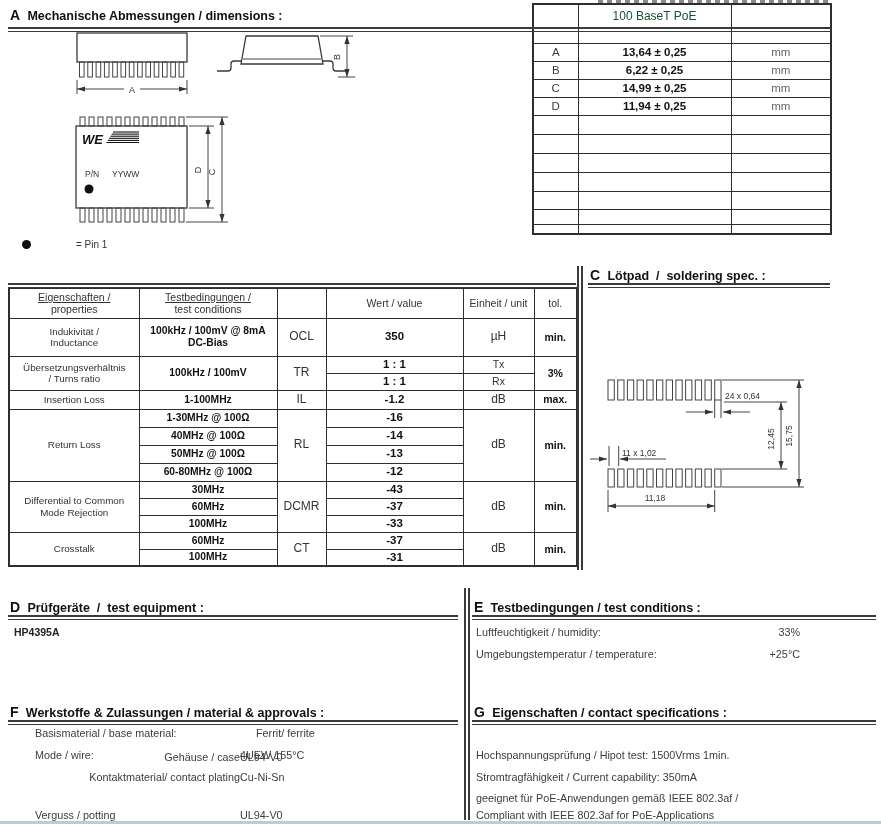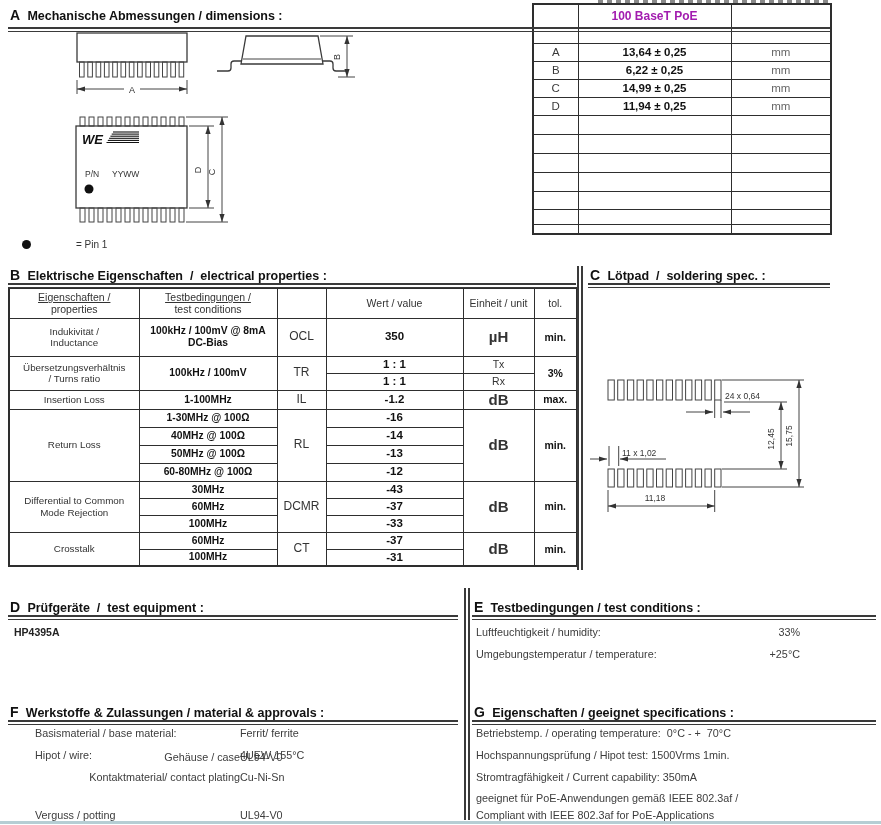--- a/index.html
+++ b/index.html
@@ -12,34 +12,34 @@
   .sec-title{font-weight:bold;font-size:12.5px;white-space:pre;}
   .dbl-rule{position:absolute;height:2px;border-top:2px solid #3a3a3a;border-bottom:1px solid #3a3a3a;z-index:5;}
   .vsep{position:absolute;width:2px;border-left:2px solid #3a3a3a;border-right:2px solid #3a3a3a;}
   .remnant{position:absolute;left:598px;top:0;width:232px;height:3px;
            background:repeating-linear-gradient(90deg,#8a8a8a 0 5px,transparent 5px 9px);}
   
   table{border-collapse:collapse;}
   .dimtable{position:absolute;left:532px;top:3px;width:298px;table-layout:fixed;}
   .dimtable td{border:1px solid #2e2e2e;padding:0;text-align:center;vertical-align:middle;line-height:1.05;}
   .dimtable{border:2px solid #2e2e2e;}
-  .dimtable .hdr{font-weight:bold;font-size:12px;color:#a21caf;}
+  .dimtable .hdr{font-weight:normal;font-size:12px;color:#14532d;}
   .dimtable .k{font-size:11.5px;color:#3a3a3a;}
   .dimtable .v{font-weight:bold;font-size:11.5px;color:#111;}
   .dimtable .u{font-size:11.5px;color:#666;}
   
   .btable{position:absolute;left:8px;top:287px;width:568px;table-layout:fixed;border:2px solid #2e2e2e;}
   .btable td{border:1px solid #2e2e2e;padding:0 1px;text-align:center;vertical-align:middle;line-height:1.15;}
   .btable .th{font-size:10.5px;color:#333;}
   .btable .th .u1{text-decoration:underline;text-align:right;}
   .t-props{font-size:9.8px;color:#333;white-space:pre-line;}
   .t-cond{font-weight:bold;font-size:10.3px;color:#111;white-space:pre-line;}
   .t-sym{font-size:12px;color:#333;}
   .t-val{font-weight:bold;font-size:11.5px;color:#111;}
-  .t-unit{font-size:15px;color:#333;font-weight:bold;}
+  .t-unit{font-size:12px;color:#333;}
   .t-unit-sm{font-size:10.5px;color:#333;}
   .t-tol{font-weight:bold;font-size:10.5px;color:#111;}
   
   .pin-note{position:absolute;left:22px;top:239px;font-size:10px;color:#333;display:flex;align-items:center;}
   .dot{display:inline-block;width:9px;height:9px;border-radius:50%;background:#111;margin-right:45px;}
   
   .info-row{position:absolute;font-size:10.8px;color:#3c3c3c;white-space:pre;}
   .equip{position:absolute;font-weight:bold;font-size:10.5px;color:#222;}
   .e-row{position:absolute;left:476px;width:324px;display:flex;font-size:10.8px;color:#3c3c3c;}
   .e-row .lab{flex:1;text-align:left;}
@@ -233,21 +233,20 @@
           <td></td>
         </tr>
   </tbody>
     </table>
 
   <div class="pin-note">
     <span class="dot"></span>
     <span>= Pin 1</span>
   </div>
 
-  <div class="sec-header" style="left:10px;top:266px;"><span class="sec-letter">B</span><span class="sec-title">  </span><span class="sec-title">Elektrische Eigenschaften  /  electrical properties :</span></div>
   <div class="dbl-rule" style="left:8px;top:283px;width:568px;"></div>
 
   <table class="btable">
     <colgroup>
         <col style="width:130px">
         <col style="width:138px">
         <col style="width:49px">
         <col style="width:137px">
         <col style="width:71px">
         <col style="width:43px">
@@ -421,43 +420,42 @@
       <span class="lab">Luftfeuchtigkeit / humidity:</span>
       <span class="val">33%</span>
     </div>
   <div class="e-row" style="top:648px;">
       <span class="lab">Umgebungstemperatur / temperature:</span>
       <span class="val">+25°C</span>
     </div>
 
   <div class="sec-header" style="left:10px;top:703px;"><span class="sec-letter">F</span><span class="sec-title">  </span><span class="sec-title">Werkstoffe &amp; Zulassungen / material &amp; approvals :</span></div>
   <div class="dbl-rule" style="left:8px;top:720px;width:450px;"></div>
-  <div class="f-row" style="top:727px;">
+  <div class="f-row" style="top:727px;gap:16px;">
       <span class="lab">Basismaterial / base material:</span>
       <span>Ferrit/ ferrite</span>
     </div>
   <div class="f-row" style="top:749px;">
-      <span class="lab">Hipot / wire:</span>
+      <span class="lab">Mode / wire:</span>
       <span>4UEW 155°C</span>
     </div>
   <div class="f-row" style="top:771px;text-align:right;">
       <span class="lab">Kontaktmaterial/ contact plating</span>
       <span>Cu-Ni-Sn</span>
     </div>
   <div class="f-row" style="top:751px;text-align:right;">
       <span class="lab">Gehäuse / case</span>
       <span>UL94-V0</span>
     </div>
   <div class="f-row" style="top:809px;align-items:flex-end;">
       <span class="lab">Verguss / potting</span>
       <span>UL94-V0</span>
     </div>
 
-  <div class="sec-header" style="left:474px;top:703px;"><span class="sec-letter">G</span><span class="sec-title">  </span><span class="sec-title">Eigenschaften / geeignet specifications :</span></div>
+  <div class="sec-header" style="left:474px;top:703px;"><span class="sec-letter">G</span><span class="sec-title">  </span><span class="sec-title">Eigenschaften / contact specifications :</span></div>
   <div class="dbl-rule" style="left:472px;top:720px;width:404px;"></div>
-  <div class="info-row" style="left:476px;top:727px;">Betriebstemp. / operating temperature:  0°C - +  70°C</div>
   <div class="info-row" style="left:476px;top:749px;">Hochspannungsprüfung / Hipot test: 1500Vrms 1min.</div>
   <div class="info-row" style="left:476px;top:771px;">Stromtragfähigkeit / Current capability: 350mA</div>
   <div class="info-row" style="left:476px;top:792px;">geeignet für PoE-Anwendungen gemäß IEEE 802.3af /</div>
   <div class="info-row" style="left:476px;top:809px;">Compliant with IEEE 802.3af for PoE-Applications</div>
 
   <div class="bottom-line"></div>
 </div>
 
 </body></html>

